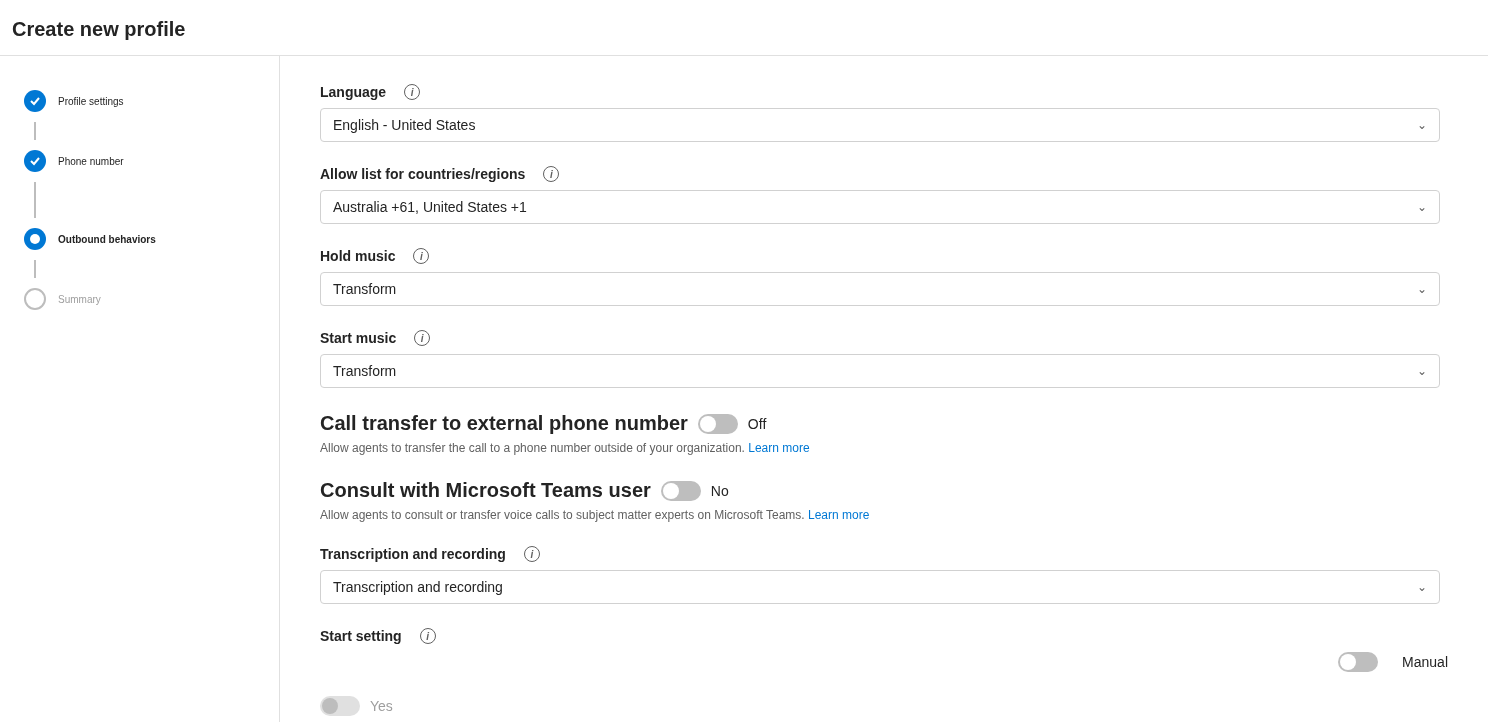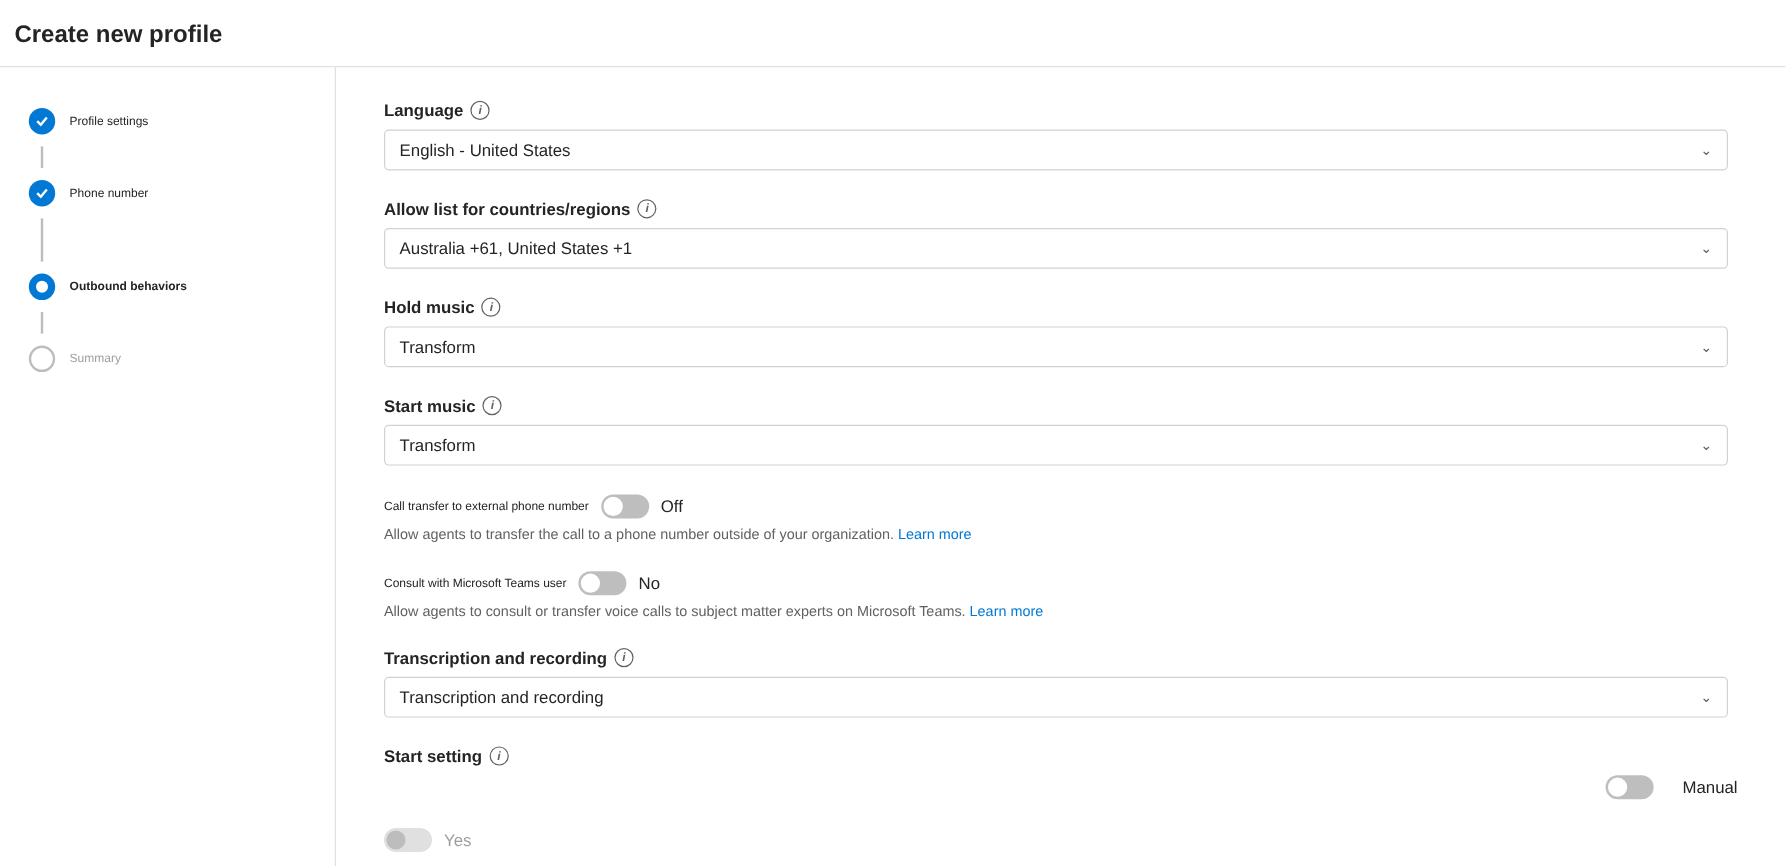--- a/index.html
+++ b/index.html
@@ -77,21 +77,21 @@
       flex: 1;
       padding: 28px 40px;
       overflow-y: auto;
     }
     .field-group {
       margin-bottom: 24px;
     }
     .field-label {
       display: flex;
       align-items: center;
-      gap: 6px;
+      gap: 18px;
       font-size: 14px;
       font-weight: 600;
       margin-bottom: 8px;
       color: #242424;
     }
     .info-icon {
       width: 16px;
       height: 16px;
       border: 1.5px solid #616161;
       border-radius: 50%;
@@ -123,22 +123,22 @@
       color: #616161;
       font-size: 12px;
     }
     .toggle-row {
       display: flex;
       align-items: center;
       gap: 10px;
       margin-bottom: 6px;
     }
     .toggle-label {
-      font-size: 10px;
-      font-weight: 400;
+      font-size: 20px;
+      font-weight: 700;
       color: #242424;
     }
     .toggle-status {
       font-size: 14px;
       color: #242424;
     }
     .toggle {
       width: 40px;
       height: 20px;
       border-radius: 10px;

